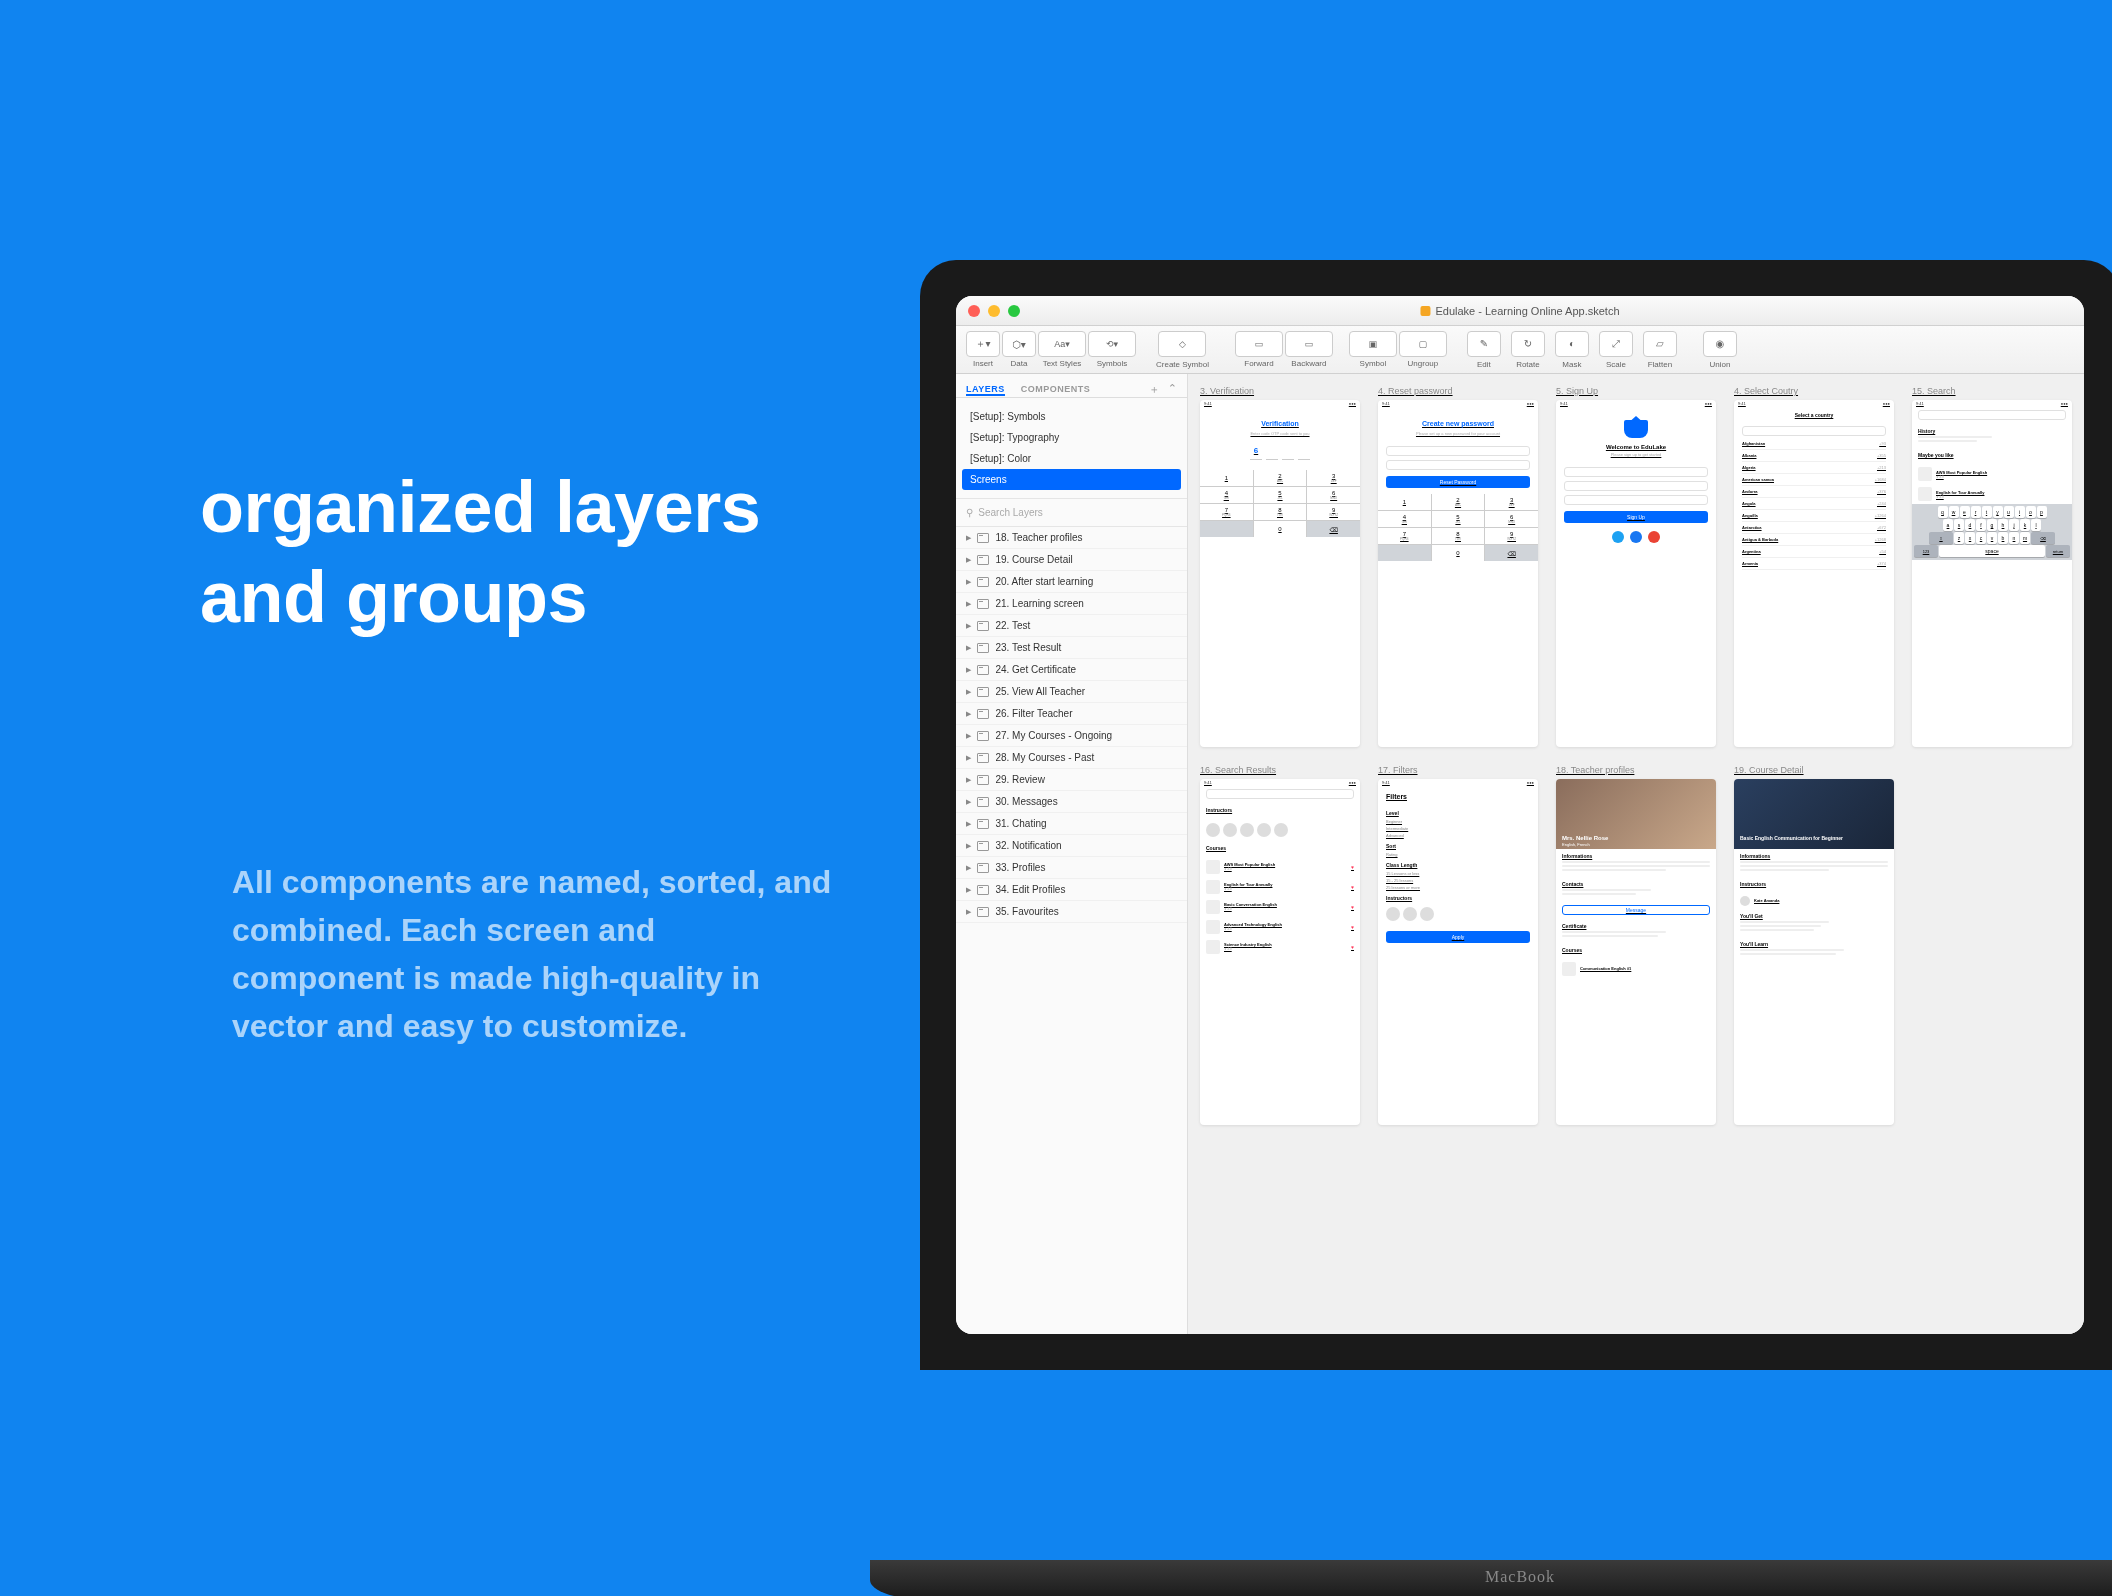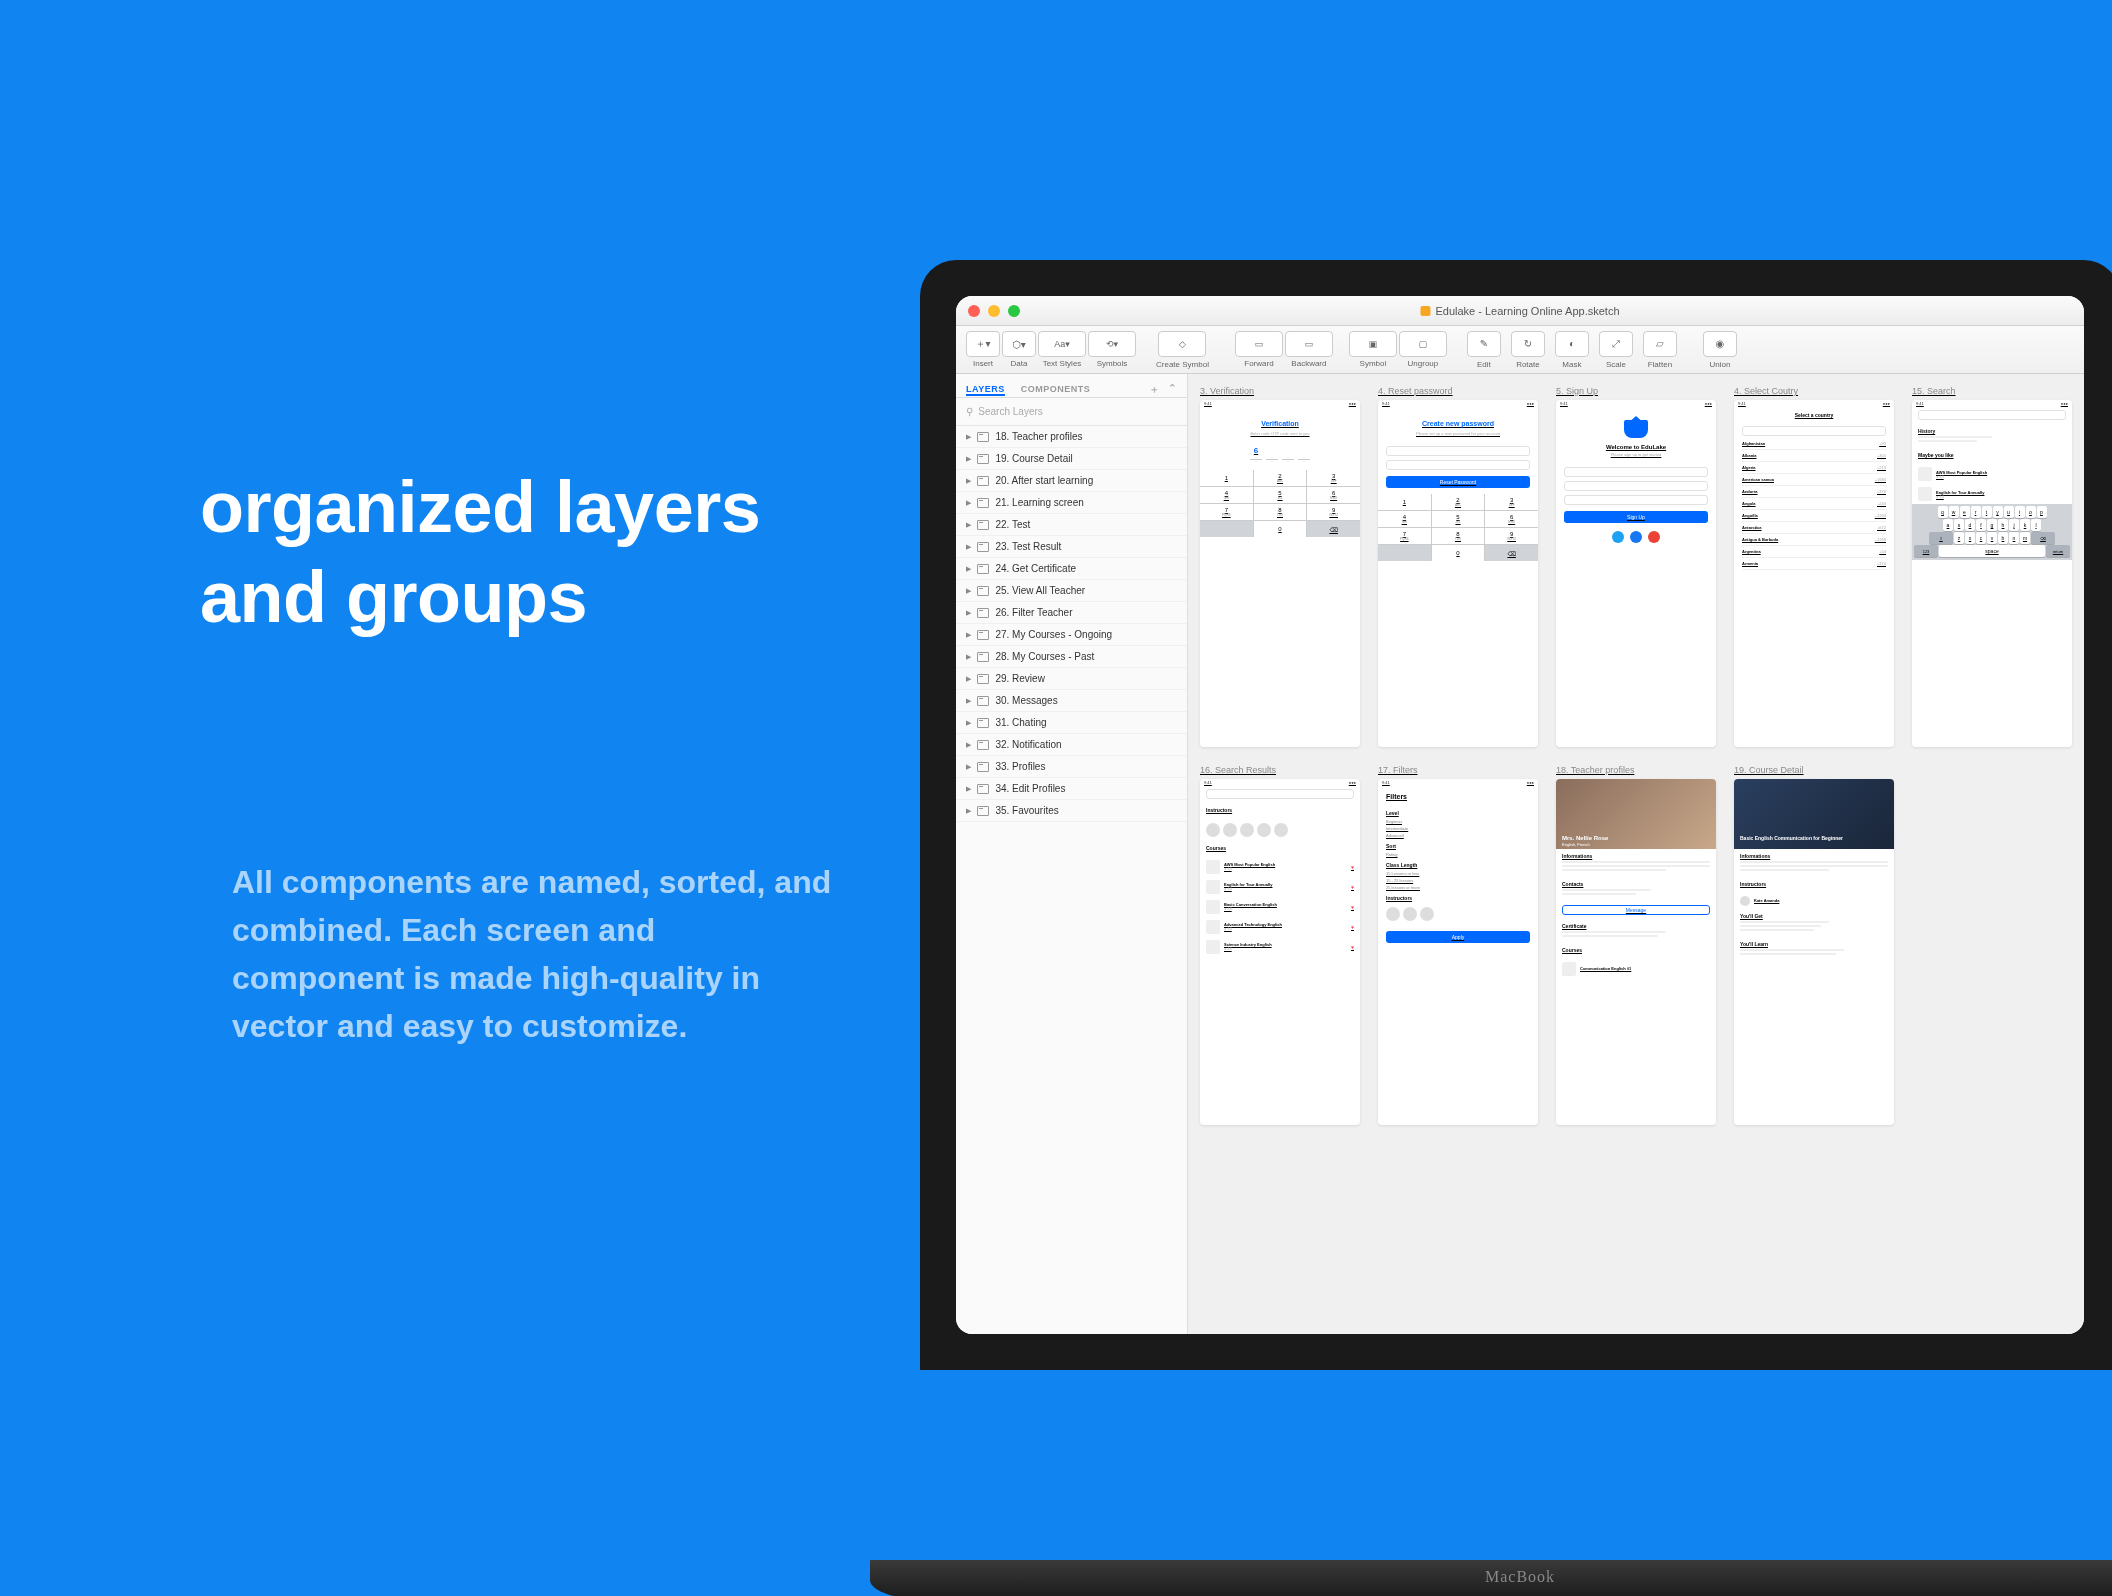--- a/index.html
+++ b/index.html
@@ -196,20 +196,26 @@
       <div class="workspace">
         <div class="sidebar">
           <div class="sbtabs">
             <div class="sbtab active">LAYERS</div>
             <div class="sbtab">COMPONENTS</div>
             <div class="sbtabs-icons">
               <span>＋</span>
               <span>⌃</span>
             </div>
           </div>
+          <div class="pages" id="pages">
+              <div class="page">[Setup]: Symbols</div>
+              <div class="page">[Setup]: Typography</div>
+              <div class="page">[Setup]: Color</div>
+              <div class="page sel">Screens</div>
+            </div>
           <div class="searchbox">
             <div class="searchbox-inner">
               <span>⚲</span>
               <span>Search Layers</span>
             </div>
           </div>
           <div class="layers" id="layers">
               <div class="layer">
                 <span class="layer-arrow">▶</span>
                 <span class="layer-icon"></span>

